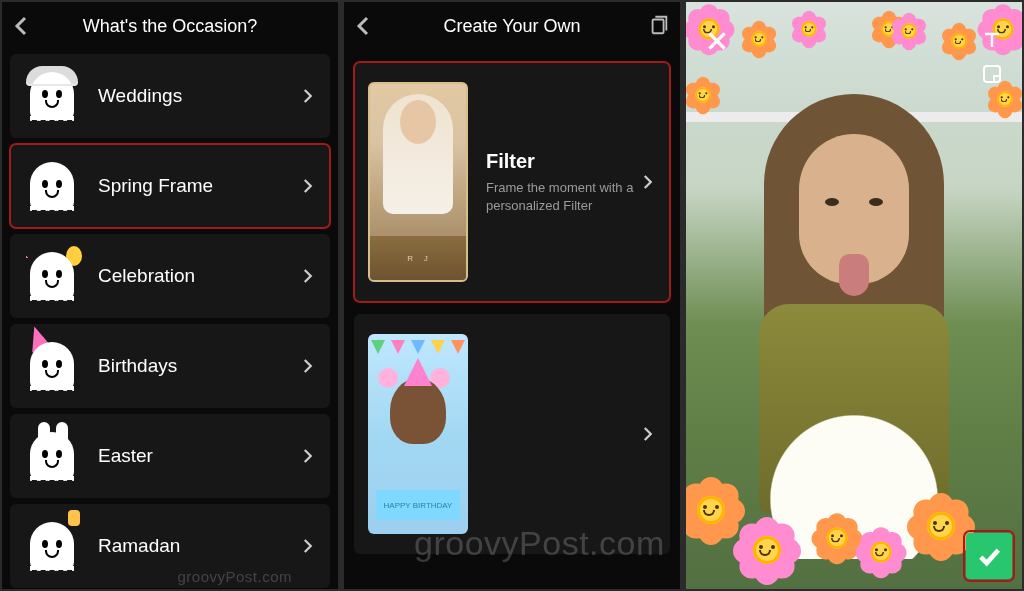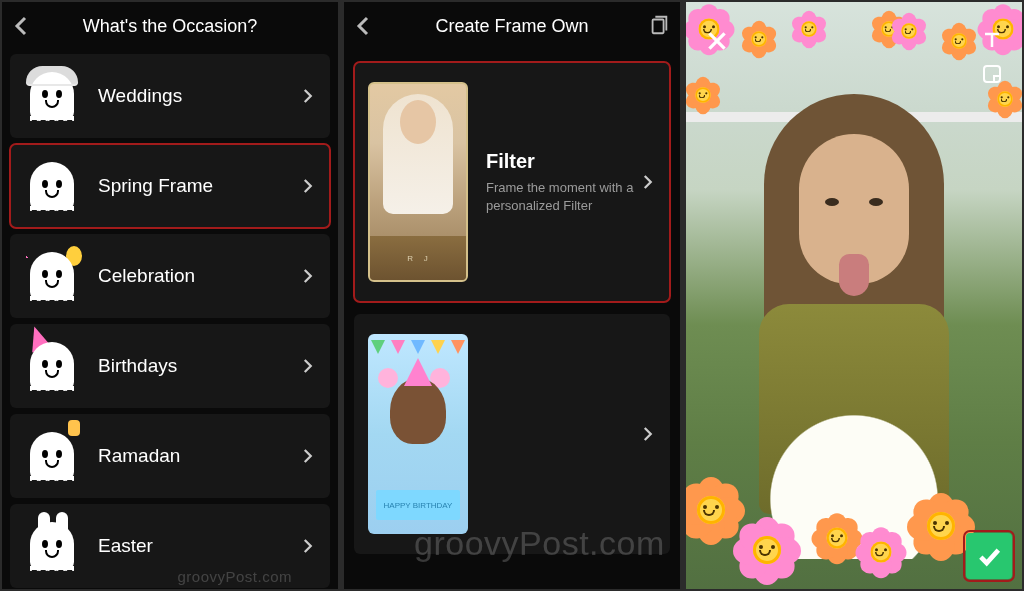--- a/index.html
+++ b/index.html
@@ -555,64 +555,64 @@
       <span class="occ-label">Birthdays</span>
       <span class="chev">
           <svg viewBox="0 0 24 24" width="18" height="18" fill="none" stroke="currentColor" stroke-width="3">
             <polyline points="9 4 17 12 9 20"></polyline>
           </svg>
         </span>
     </div>
 
     <div class="occ-item">
       <div class="occ-icon">
+        <div class="ghost">
+            <div class="deco ears"></div>
+            <div class="eye l"></div>
+            <div class="eye r"></div>
+            <div class="mouth"></div>
+          </div>
+      </div>
+      <span class="occ-label">Easter</span>
+      <span class="chev">
+          <svg viewBox="0 0 24 24" width="18" height="18" fill="none" stroke="currentColor" stroke-width="3">
+            <polyline points="9 4 17 12 9 20"></polyline>
+          </svg>
+        </span>
+    </div>
+
+    <div class="occ-item">
+      <div class="occ-icon">
         <div class="deco lantern"></div>
         <div class="ghost">
             <div class="eye l"></div>
             <div class="eye r"></div>
             <div class="mouth"></div>
           </div>
       </div>
       <span class="occ-label">Ramadan</span>
-      <span class="chev">
-          <svg viewBox="0 0 24 24" width="18" height="18" fill="none" stroke="currentColor" stroke-width="3">
-            <polyline points="9 4 17 12 9 20"></polyline>
-          </svg>
-        </span>
-    </div>
-
-    <div class="occ-item">
-      <div class="occ-icon">
-        <div class="ghost">
-            <div class="deco ears"></div>
-            <div class="eye l"></div>
-            <div class="eye r"></div>
-            <div class="mouth"></div>
-          </div>
-      </div>
-      <span class="occ-label">Easter</span>
       <span class="chev">
           <svg viewBox="0 0 24 24" width="18" height="18" fill="none" stroke="currentColor" stroke-width="3">
             <polyline points="9 4 17 12 9 20"></polyline>
           </svg>
         </span>
     </div>
 
   </div>
   <div class="watermark w1">groovyPost.com</div>
 </div>
 
 <div class="phone">
   <div class="header">
     <span class="back">
       <svg viewBox="0 0 24 24" width="24" height="24" fill="none" stroke="currentColor" stroke-width="3">
           <polyline points="15 4 7 12 15 20"></polyline>
         </svg>
     </span>
-    <span>Create Frame Own</span>
+    <span>Create Your Own</span>
     <span class="templates">
       <svg viewBox="0 0 24 24" width="22" height="22" fill="none" stroke="currentColor" stroke-width="2">
           <rect x="5" y="6" width="12" height="15" rx="1"></rect>
           <path d="M8 3h12v15"></path>
         </svg>
     </span>
   </div>
 
   <div class="cyo-list">
 

